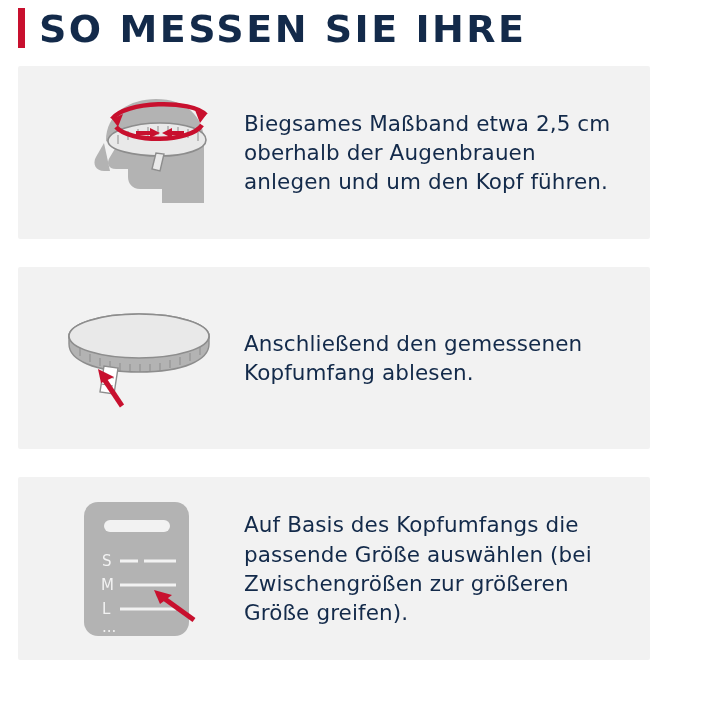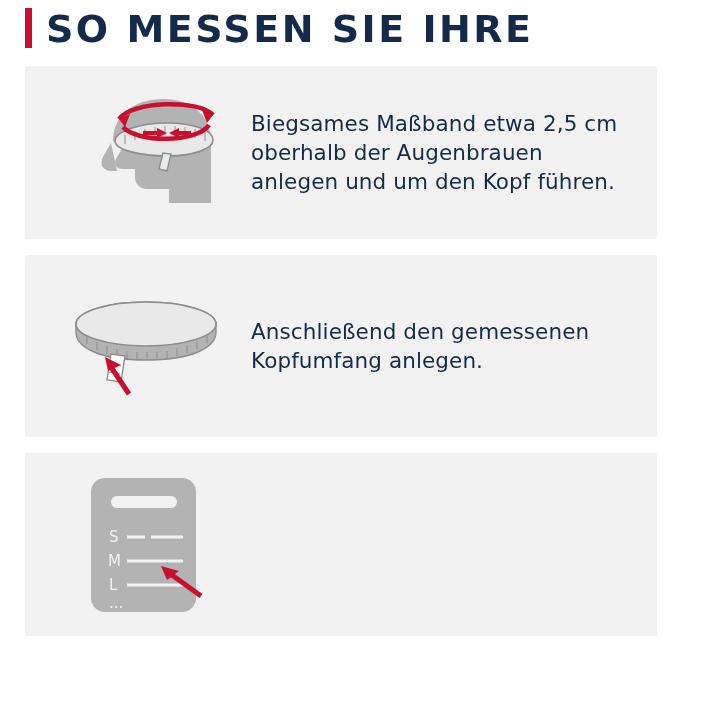--- a/index.html
+++ b/index.html
@@ -14,21 +14,20 @@
     font-family: "DejaVu Sans", sans-serif;
     color: #132a4a;
     overflow: hidden;
   }
 
   .page {
     width: 668px;
     height: 705px;
     position: relative;
     padding: 0 8px;
-    margin-left: 7px;
   }
 
   
   .header {
     display: flex;
     align-items: flex-start;
     padding: 6px 0 14px 0;
   }
   .header-bar {
     width: 7px;
@@ -46,21 +45,21 @@
     color: #132a4a;
     text-transform: uppercase;
     padding-top: 0px;
   }
   .header-title .line { display: block; white-space: nowrap; }
 
   
   .steps {
     display: flex;
     flex-direction: column;
-    gap: 16px;
+    gap: 28px;
     padding: 0 10px 0 10px;
   }
   .step {
     background: #f2f2f2;
     display: flex;
     align-items: center;
     border-radius: 2px;
     min-height: 170px;
     padding: 10px 16px;
   }
@@ -166,21 +165,21 @@
           <path d="M60 78 L56 104 L70 106 L74 80 Z" fill="#ffffff" stroke="#8d8d8d" stroke-width="1.4"></path>
           <g stroke="#8d8d8d" stroke-width="1">
             <line x1="58" y1="88" x2="70" y2="90"></line>
             <line x1="57" y1="96" x2="69" y2="98"></line>
           </g>
 
           <line x1="78" y1="118" x2="58" y2="88" stroke="#c8102e" stroke-width="5"></line>
           <polygon points="54,81 70,89 57,95" fill="#c8102e"></polygon>
         </svg>
       </div>
-      <div class="step-text">Anschließend den gemessenen Kopfumfang anlegen.</div>
+      <div class="step-text">Anschließend den gemessenen Kopfumfang ablesen.</div>
     </div>
 
     <div class="step step-3">
       <div class="step-icon">
         <svg width="190" height="150" viewBox="0 0 190 150" aria-hidden="true">
 
           <rect x="40" y="8" width="105" height="134" rx="14" ry="14" fill="#b3b3b3"></rect>
 
           <rect x="60" y="26" width="66" height="12" rx="6" ry="6" fill="#f2f2f2"></rect>
 
@@ -192,16 +191,17 @@
             <line x1="76" y1="67" x2="94" y2="67"></line>
             <line x1="100" y1="67" x2="132" y2="67"></line>
             <line x1="76" y1="91" x2="132" y2="91"></line>
             <line x1="76" y1="115" x2="132" y2="115"></line>
           </g>
 
           <line x1="150" y1="126" x2="114" y2="100" stroke="#c8102e" stroke-width="5"></line>
           <polygon points="110,96 128,101 116,110" fill="#c8102e"></polygon>
         </svg>
       </div>
+      <div class="step-text">Auf Basis des Kopfumfangs die passende Größe auswählen (bei Zwischengrößen zur größeren Größe greifen).</div>
     </div>
 
   </div>
 </div>
 
 </body></html>

